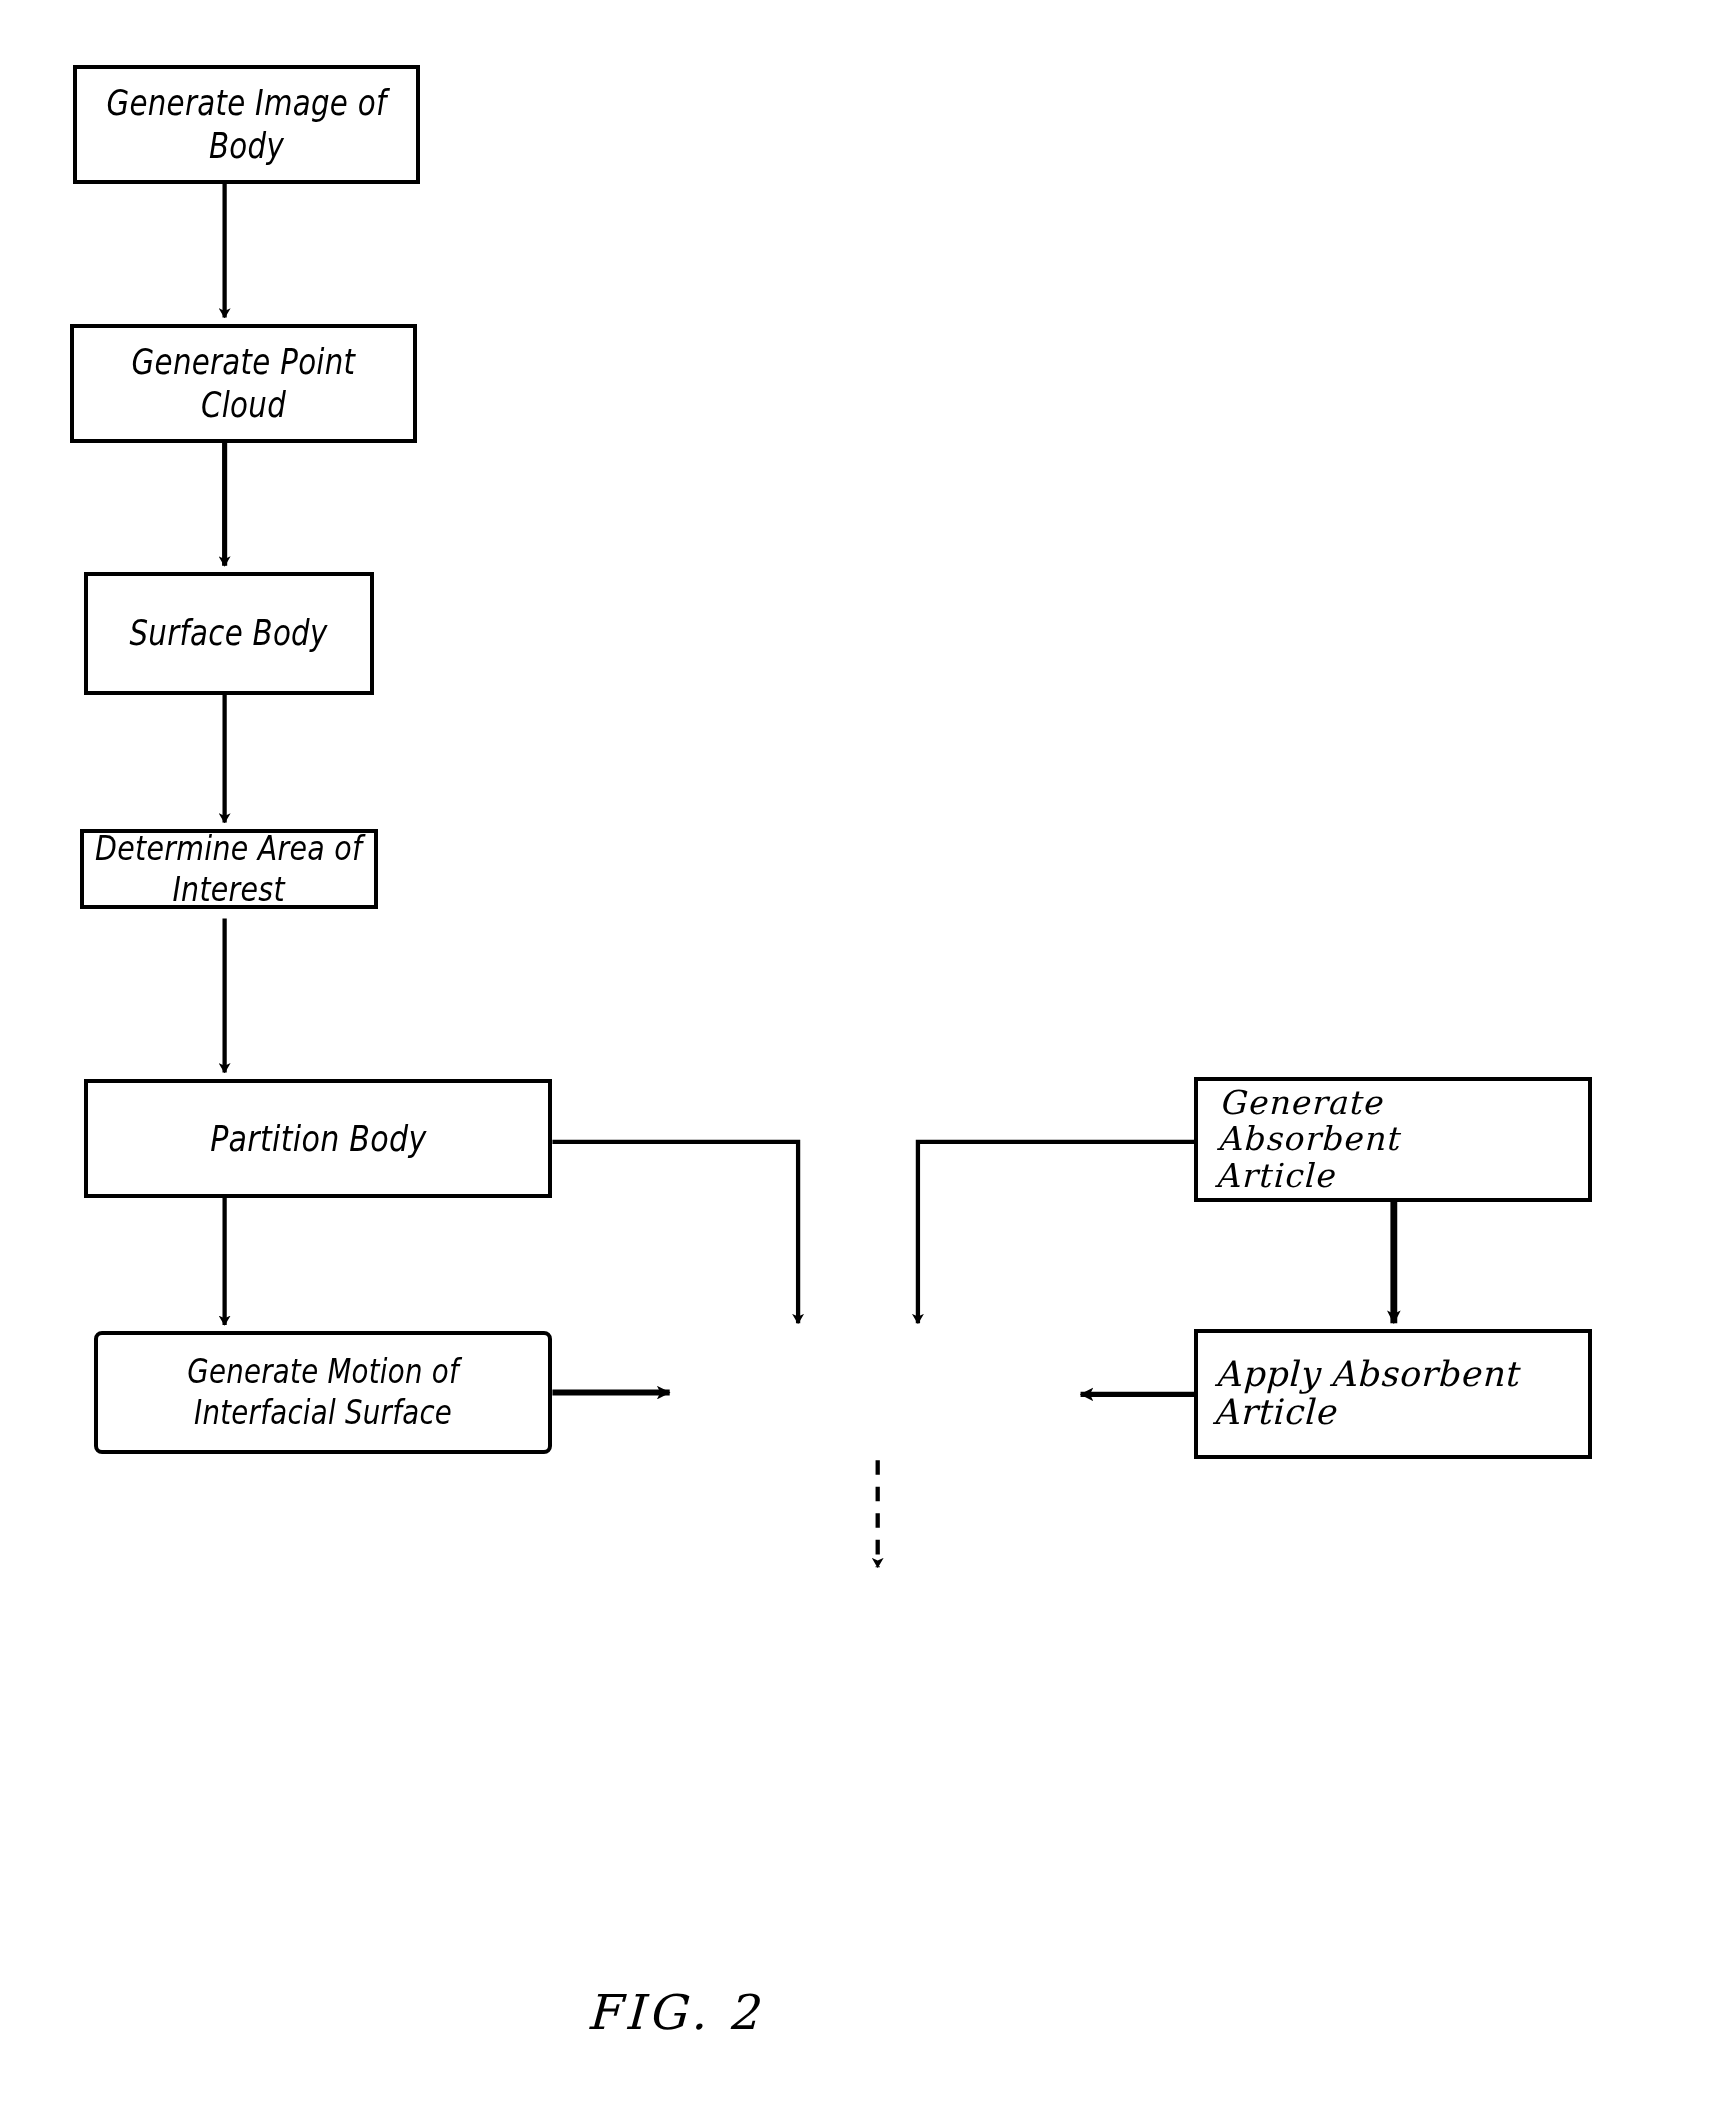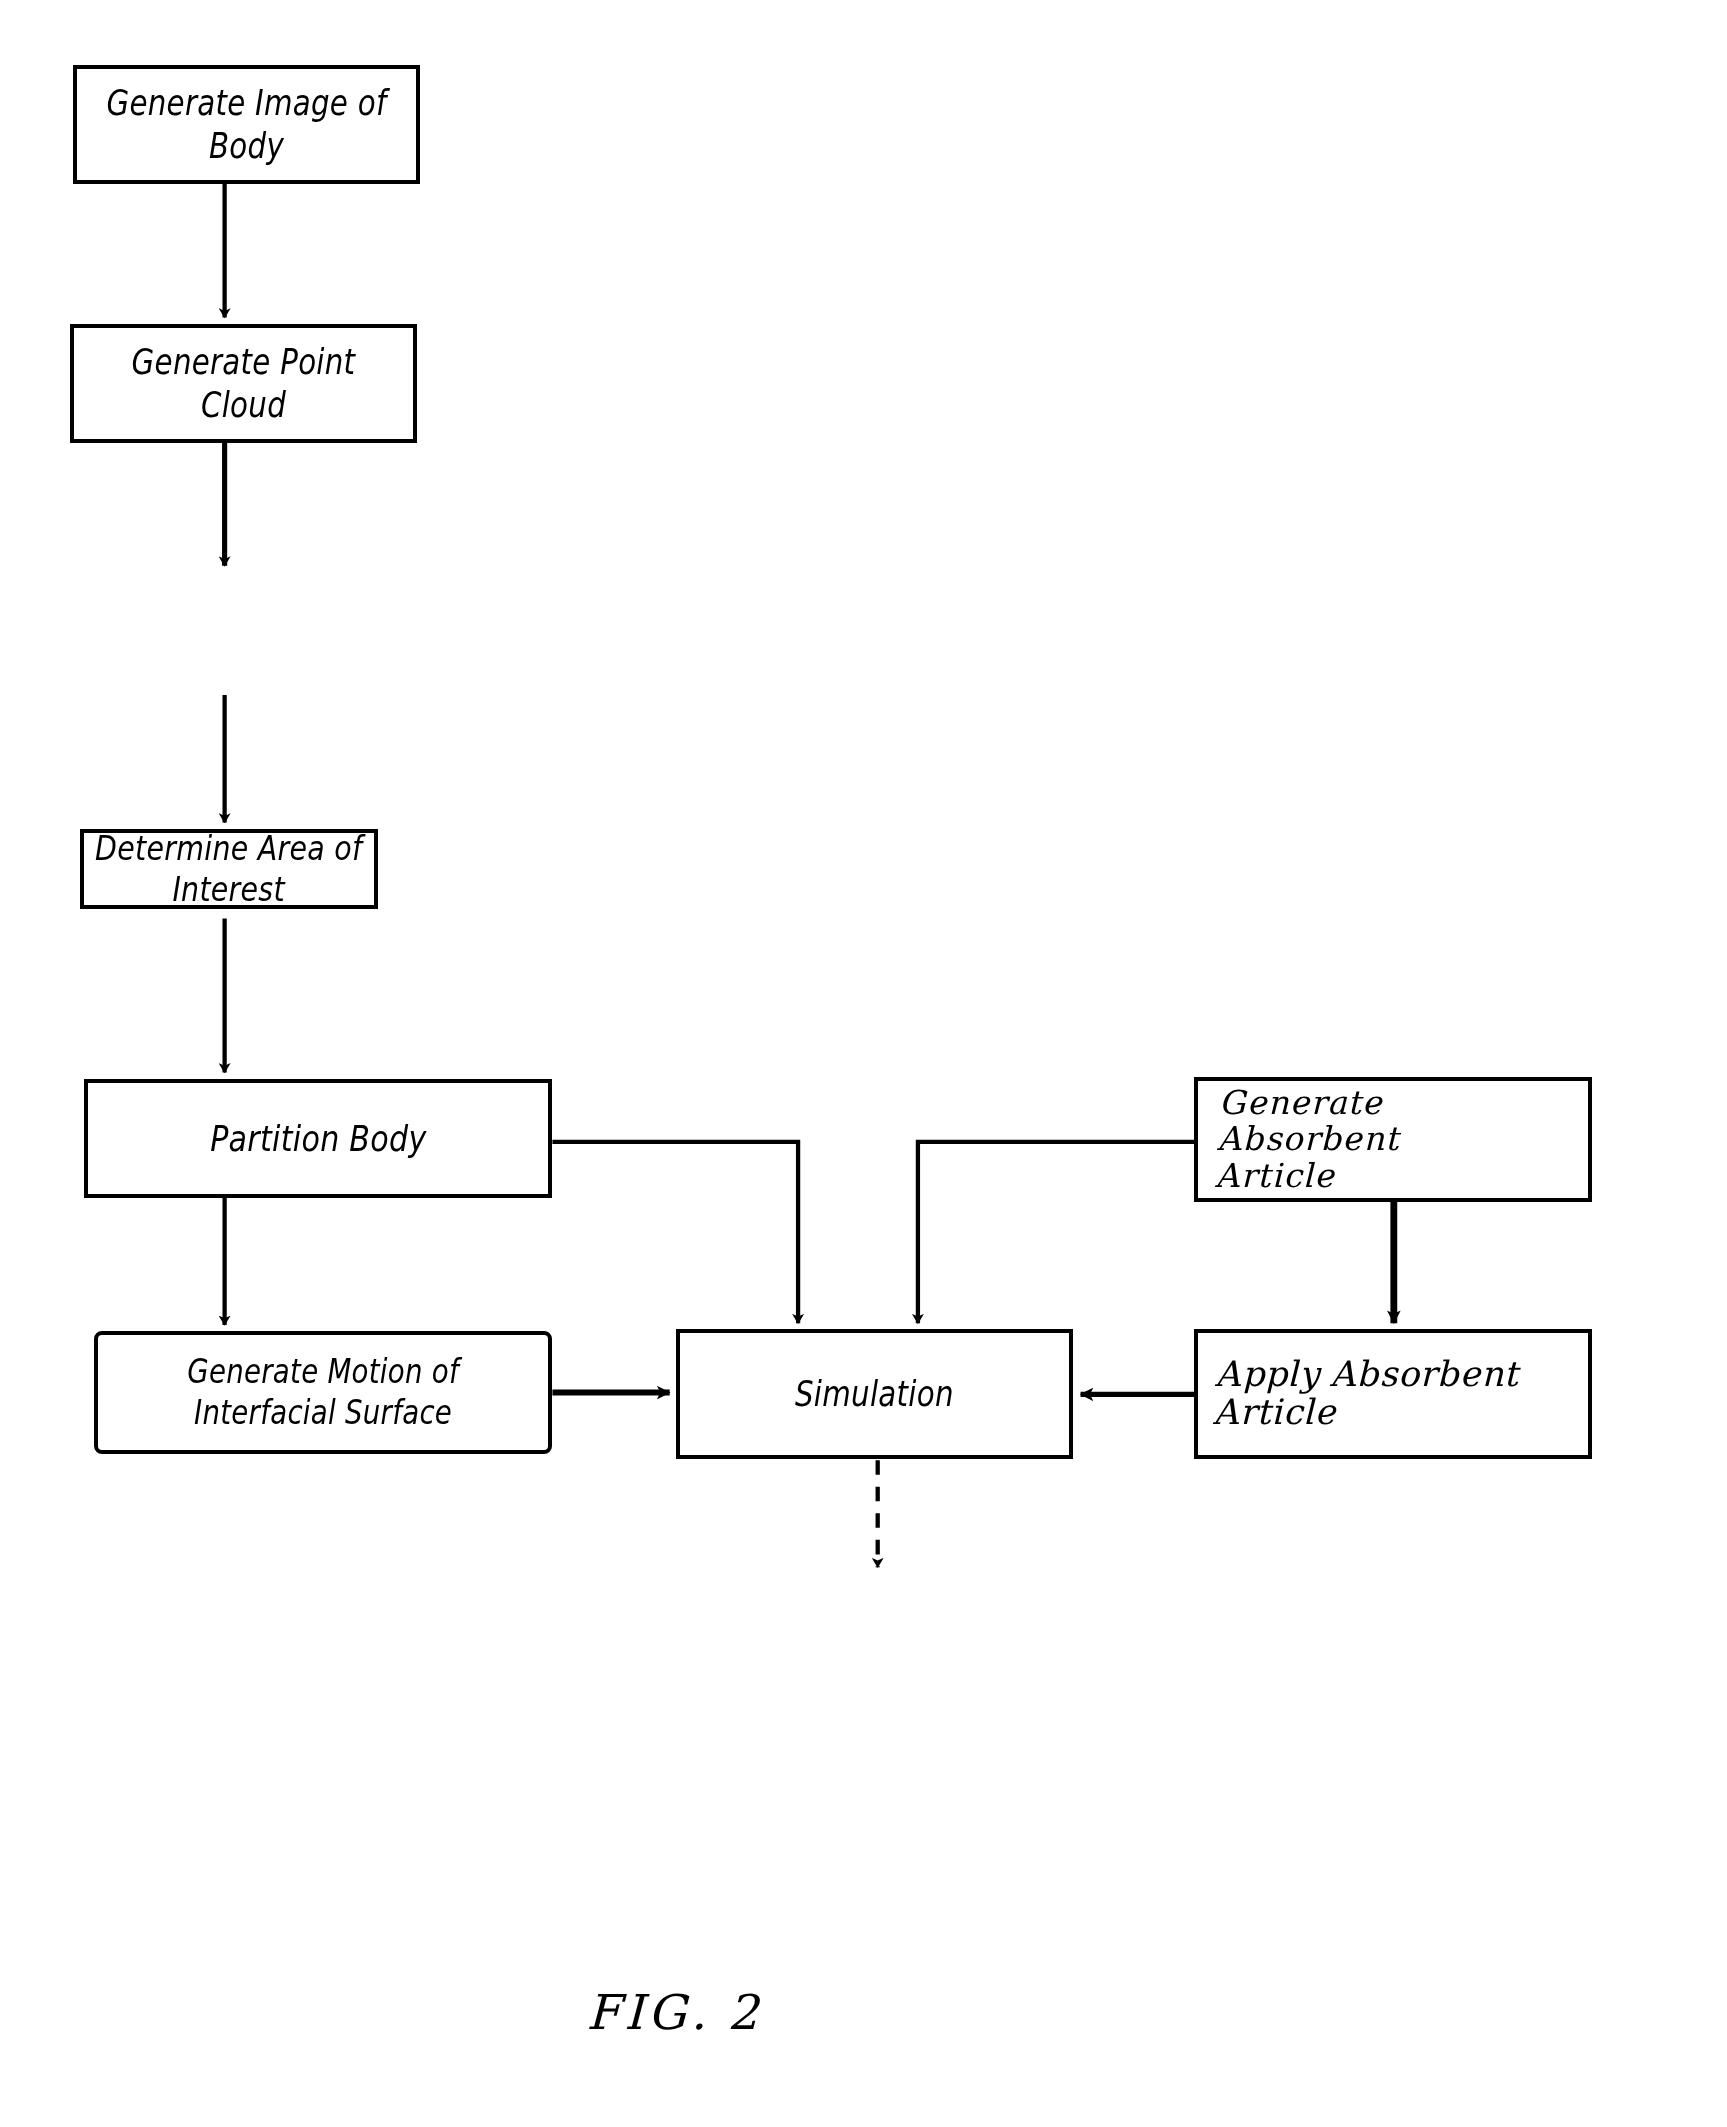--- a/index.html
+++ b/index.html
@@ -152,38 +152,38 @@
   </svg>
 
   <div class="node typeset" id="node-generate-image">
     <span class="label">Generate Image of Body</span>
   </div>
 
   <div class="node typeset" id="node-generate-pointcloud">
     <span class="label">Generate Point Cloud</span>
   </div>
 
+  <div class="node typeset" id="node-surface-body">
+    <span class="label">Surface Body</span>
+  </div>
 
   <div class="node typeset" id="node-determine-area">
     <span class="label">Determine Area of
 Interest</span>
   </div>
 
   <div class="node typeset" id="node-partition-body">
     <span class="label">Partition Body</span>
   </div>
 
   <div class="node typeset" id="node-generate-motion">
     <span class="label">Generate Motion of
 Interfacial Surface</span>
   </div>
 
-  <div class="node typeset" id="node-simulation">
-    <span class="label">Simulation</span>
-  </div>
 
 
   <div class="node handwritten" id="node-generate-absorbent">
     <span class="label">Generate
 Absorbent
 Article</span>
   </div>
 
   <div class="node handwritten" id="node-apply-absorbent">
     <span class="label">Apply Absorbent

